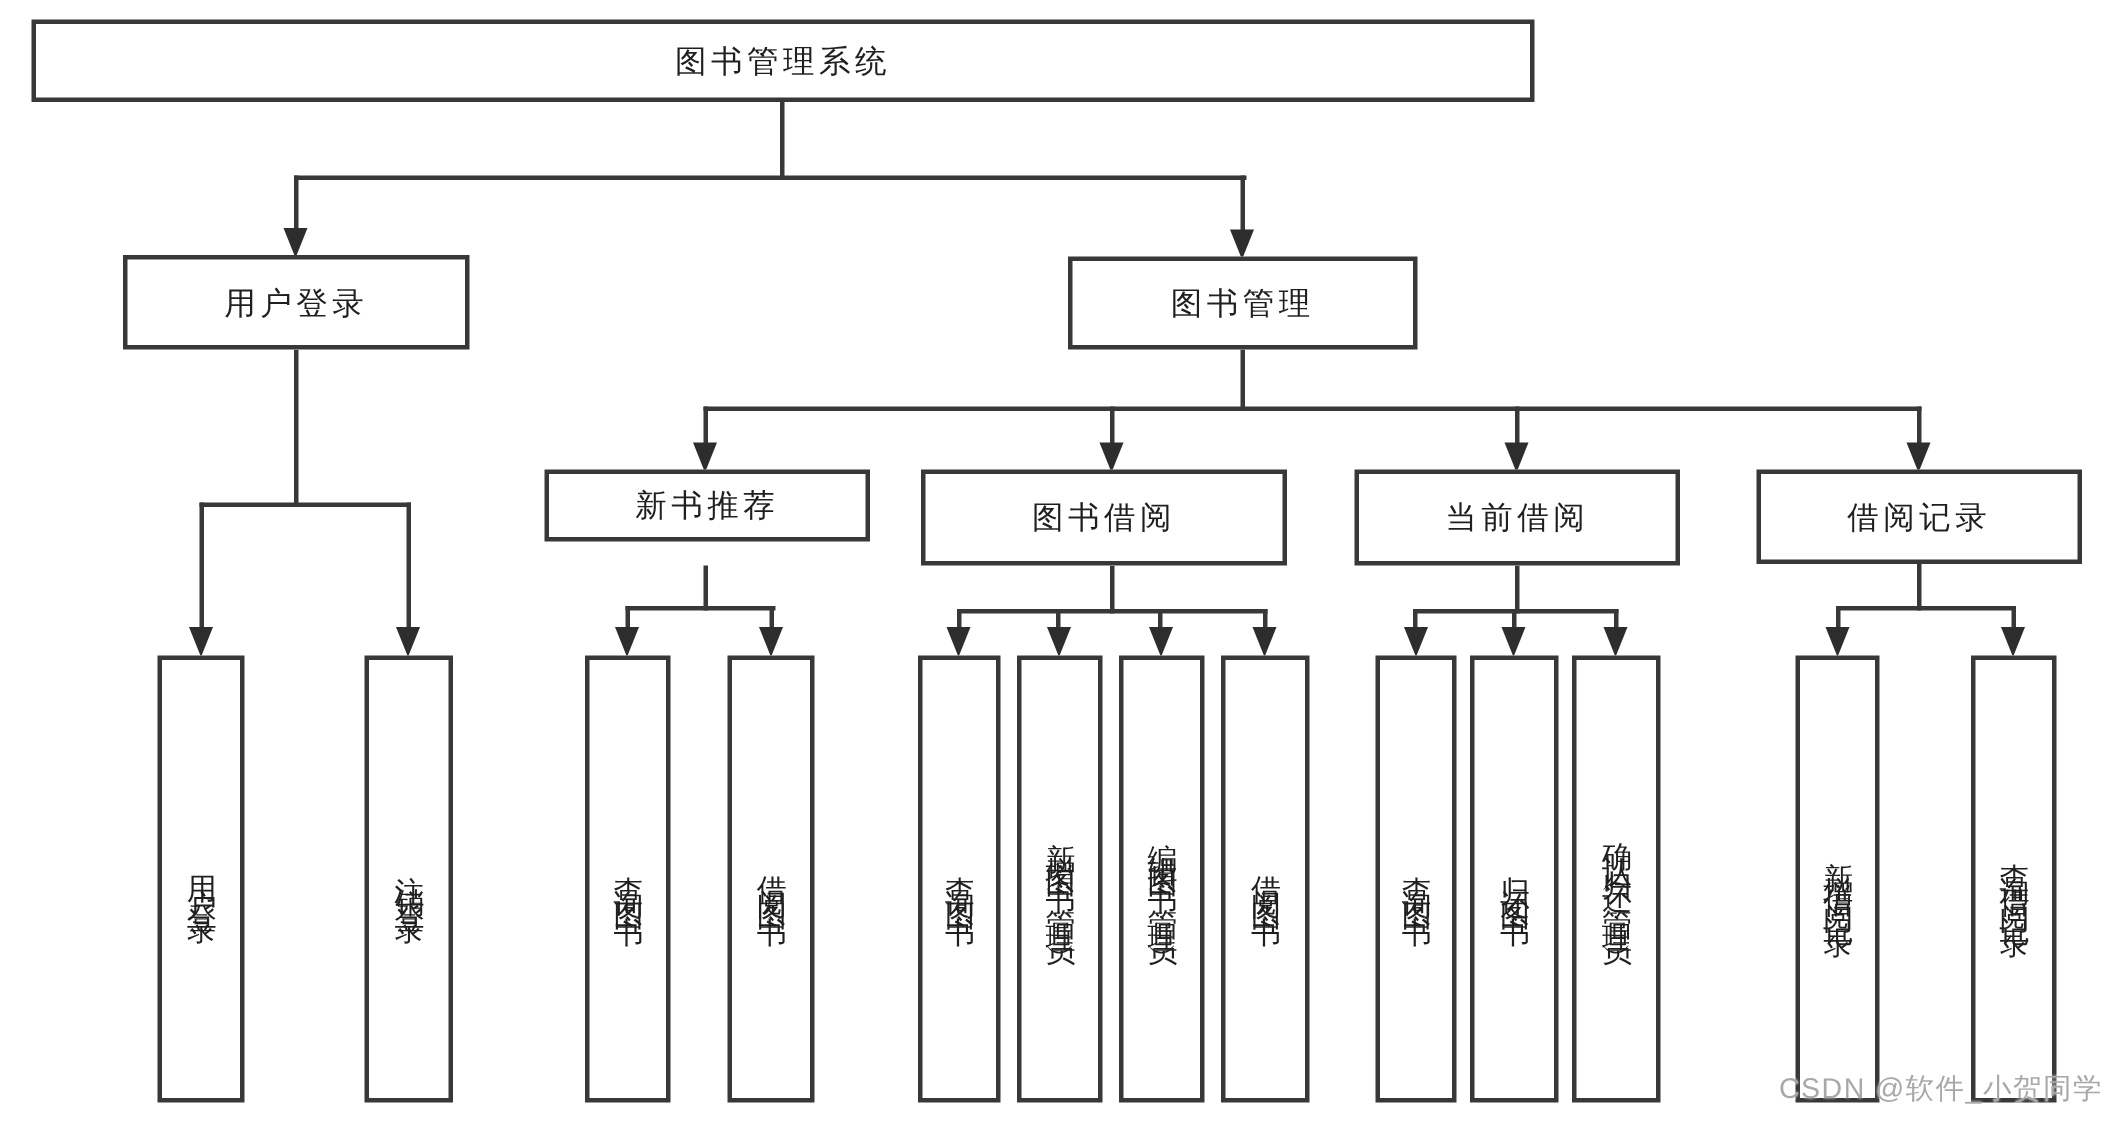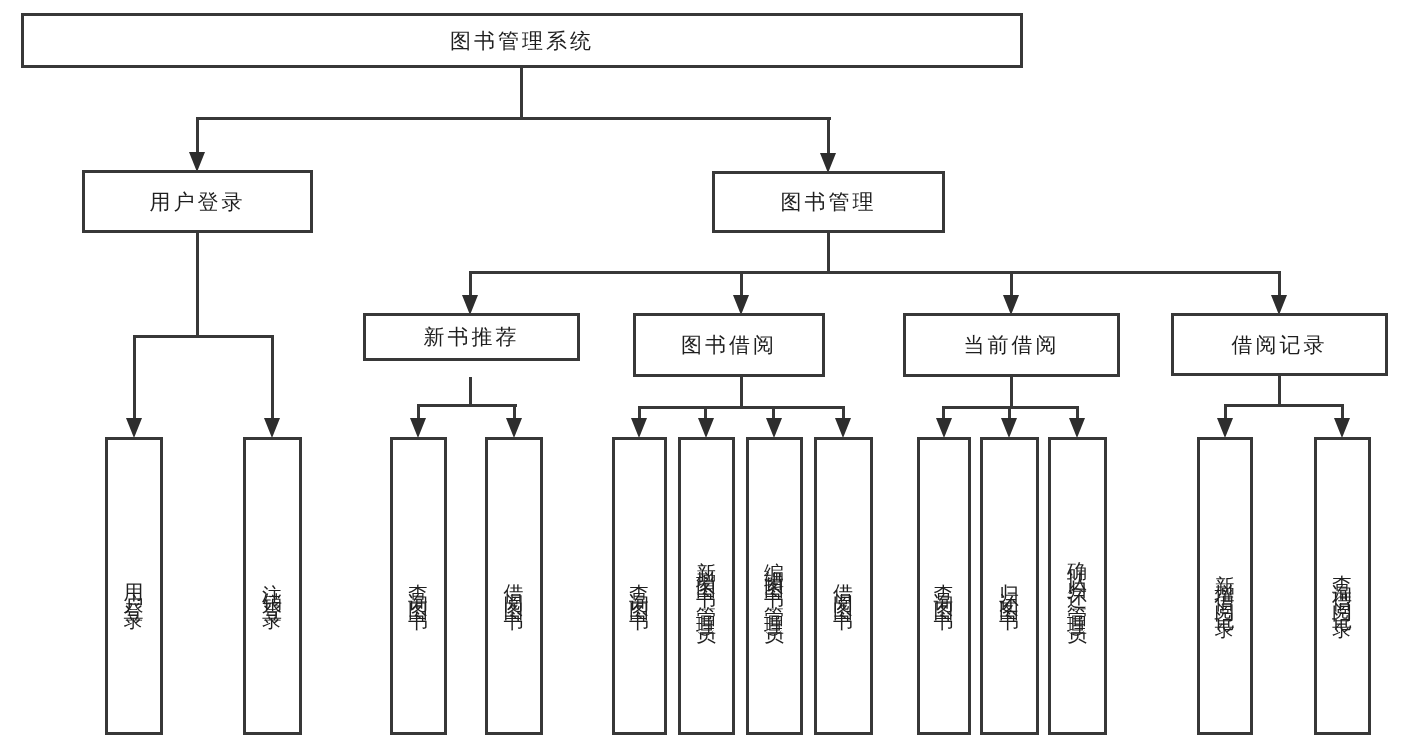--- a/index.html
+++ b/index.html
@@ -138,21 +138,21 @@
   <div class="box hbox" style="left:82px;top:170px;width:231px;height:63px">
     <span>用户登录</span>
   </div>
   <div class="box hbox" style="left:712px;top:171px;width:233px;height:62px">
     <span>图书管理</span>
   </div>
 
   <div class="box hbox" style="left:363px;top:313px;width:217px;height:48px">
     <span>新书推荐</span>
   </div>
-  <div class="box hbox" style="left:633px;top:313px;width:192px;height:64px">
+  <div class="box hbox" style="left:614px;top:313px;width:244px;height:64px">
     <span>图书借阅</span>
   </div>
   <div class="box hbox" style="left:1171px;top:313px;width:217px;height:63px">
     <span>借阅记录</span>
   </div>
   <div class="box hbox" style="left:903px;top:313px;width:217px;height:64px">
     <span>当前借阅</span>
   </div>
 
   <div class="box vbox" style="left:105px;top:437px;width:58px;height:298px">
@@ -192,14 +192,15 @@
     <span>确认归还（管理员）</span>
   </div>
 
   <div class="box vbox" style="left:1197px;top:437px;width:56px;height:298px">
     <span>新增借阅记录</span>
   </div>
   <div class="box vbox" style="left:1314px;top:437px;width:57px;height:298px">
     <span>查询借阅记录</span>
   </div>
 
+  <div class="watermark">CSDN @软件_小贺同学</div>
 
 </div>
 
 </body></html>

